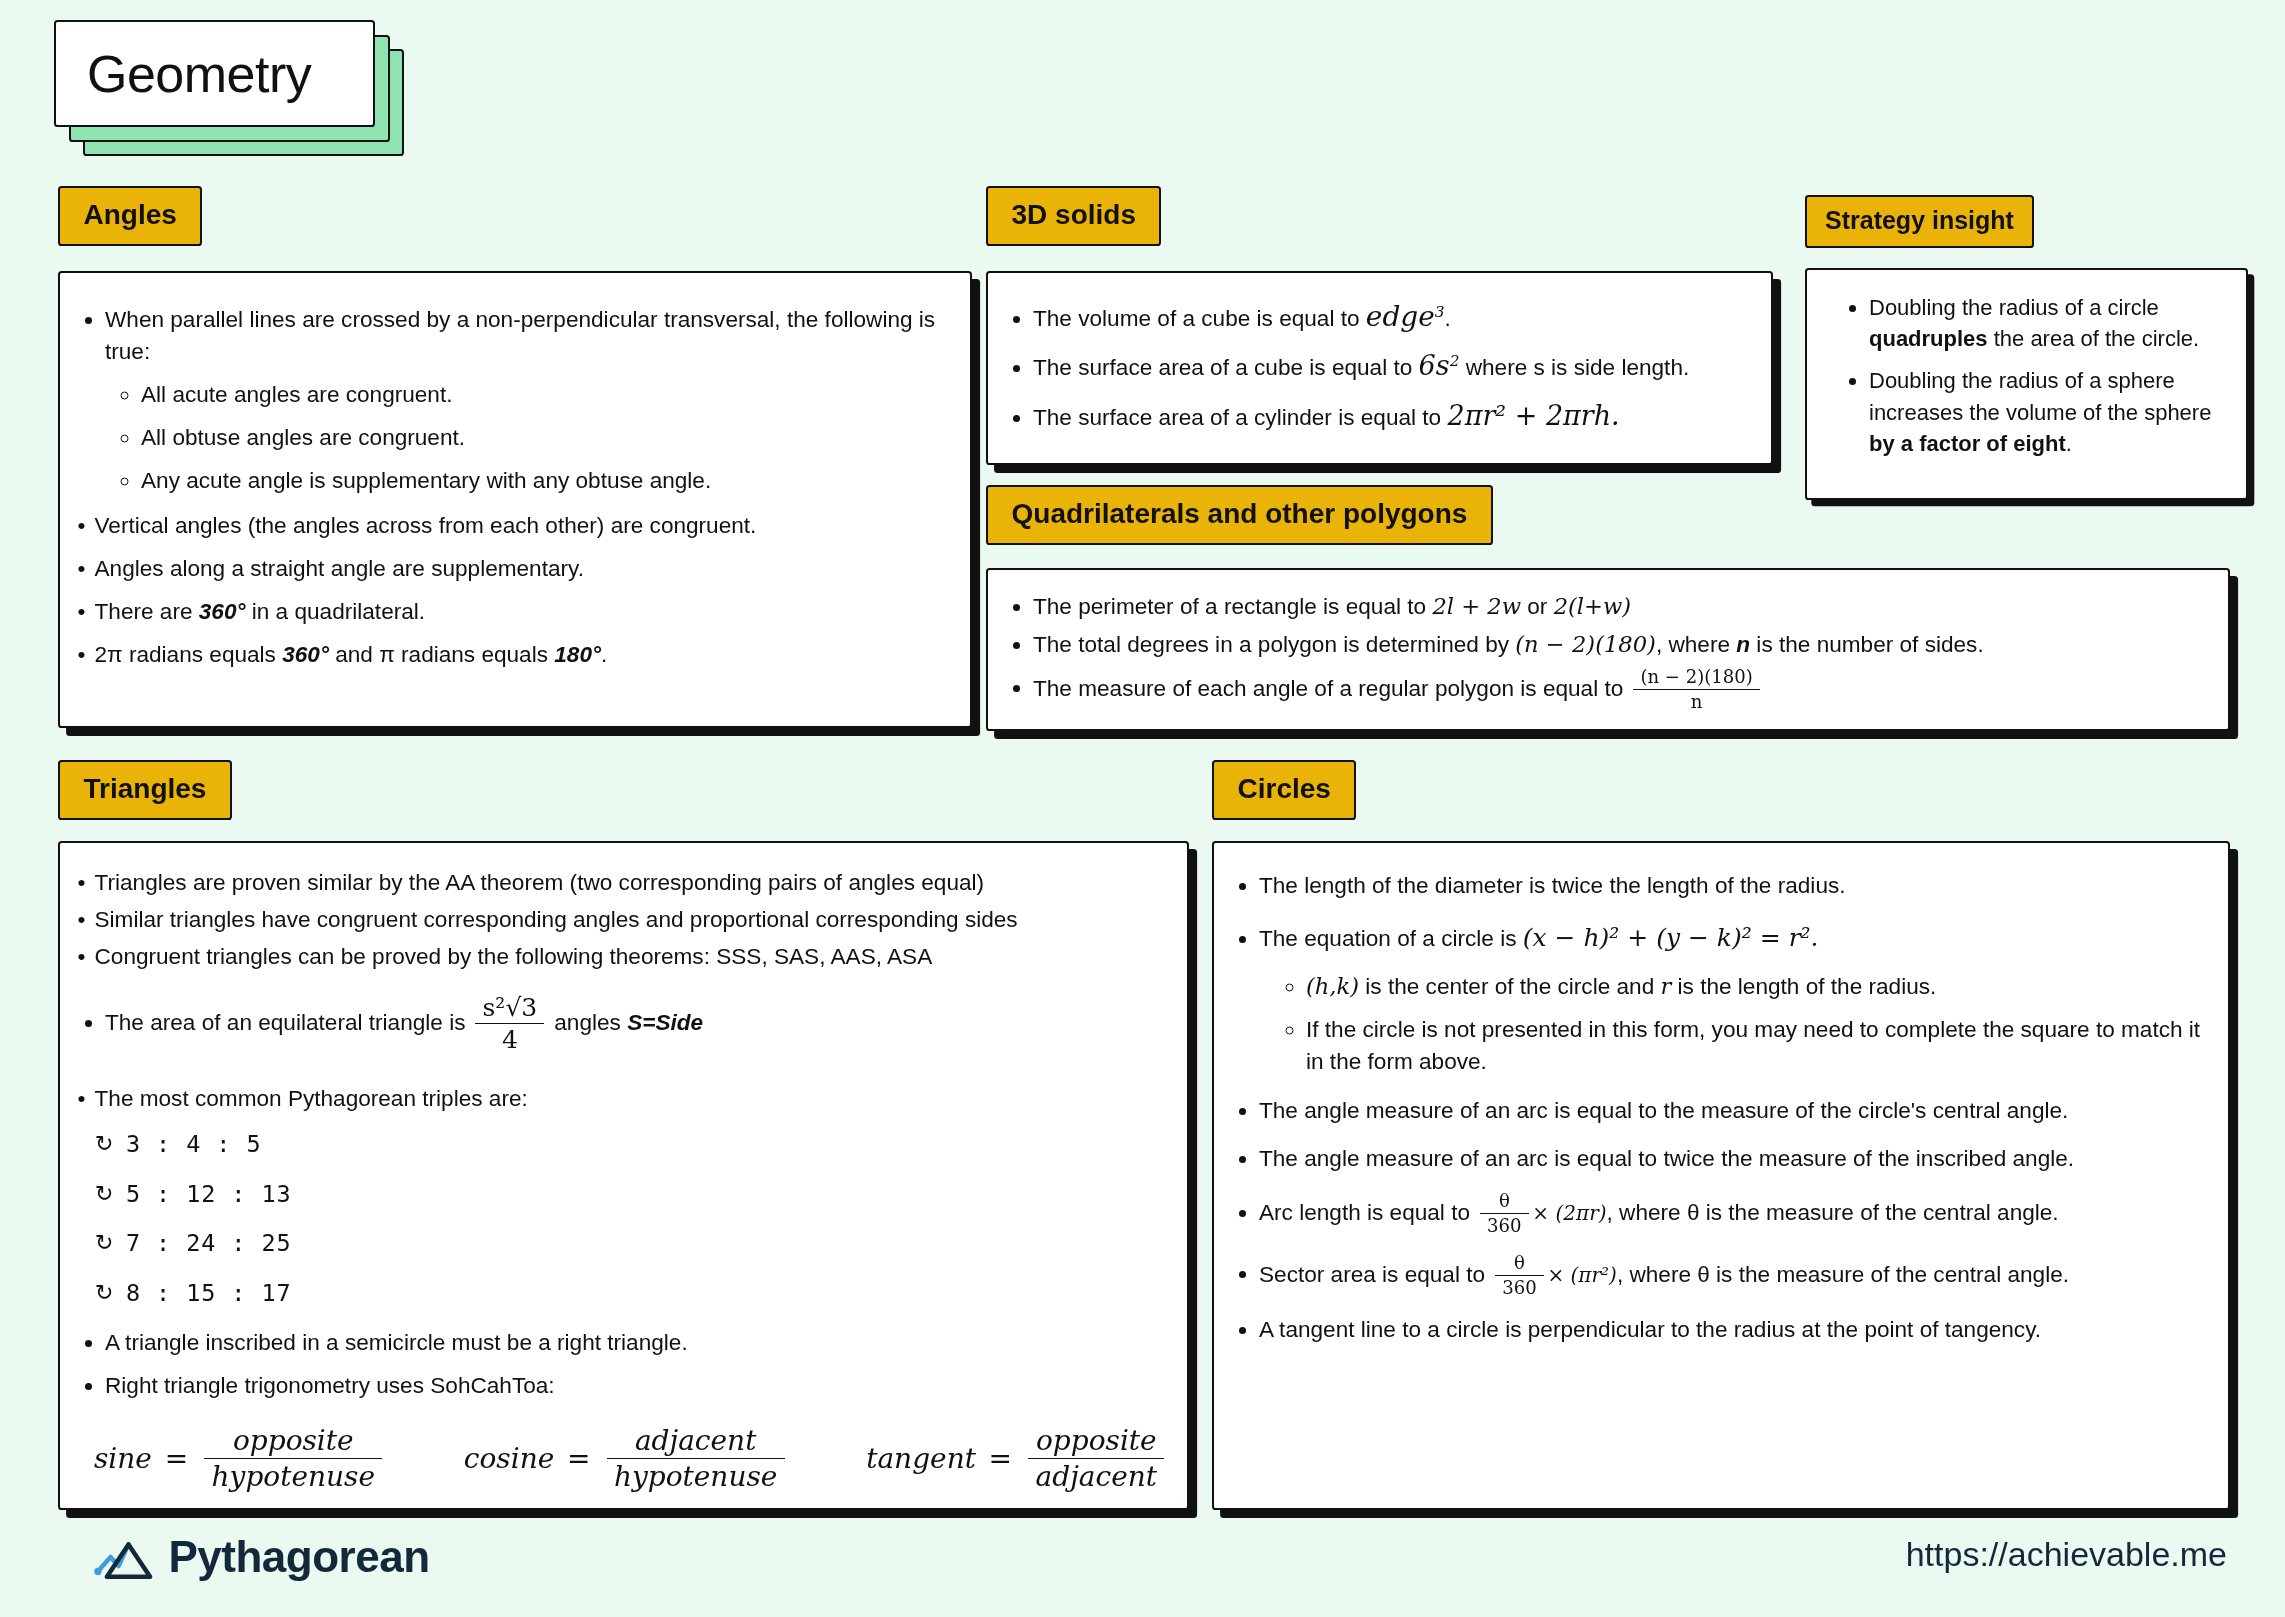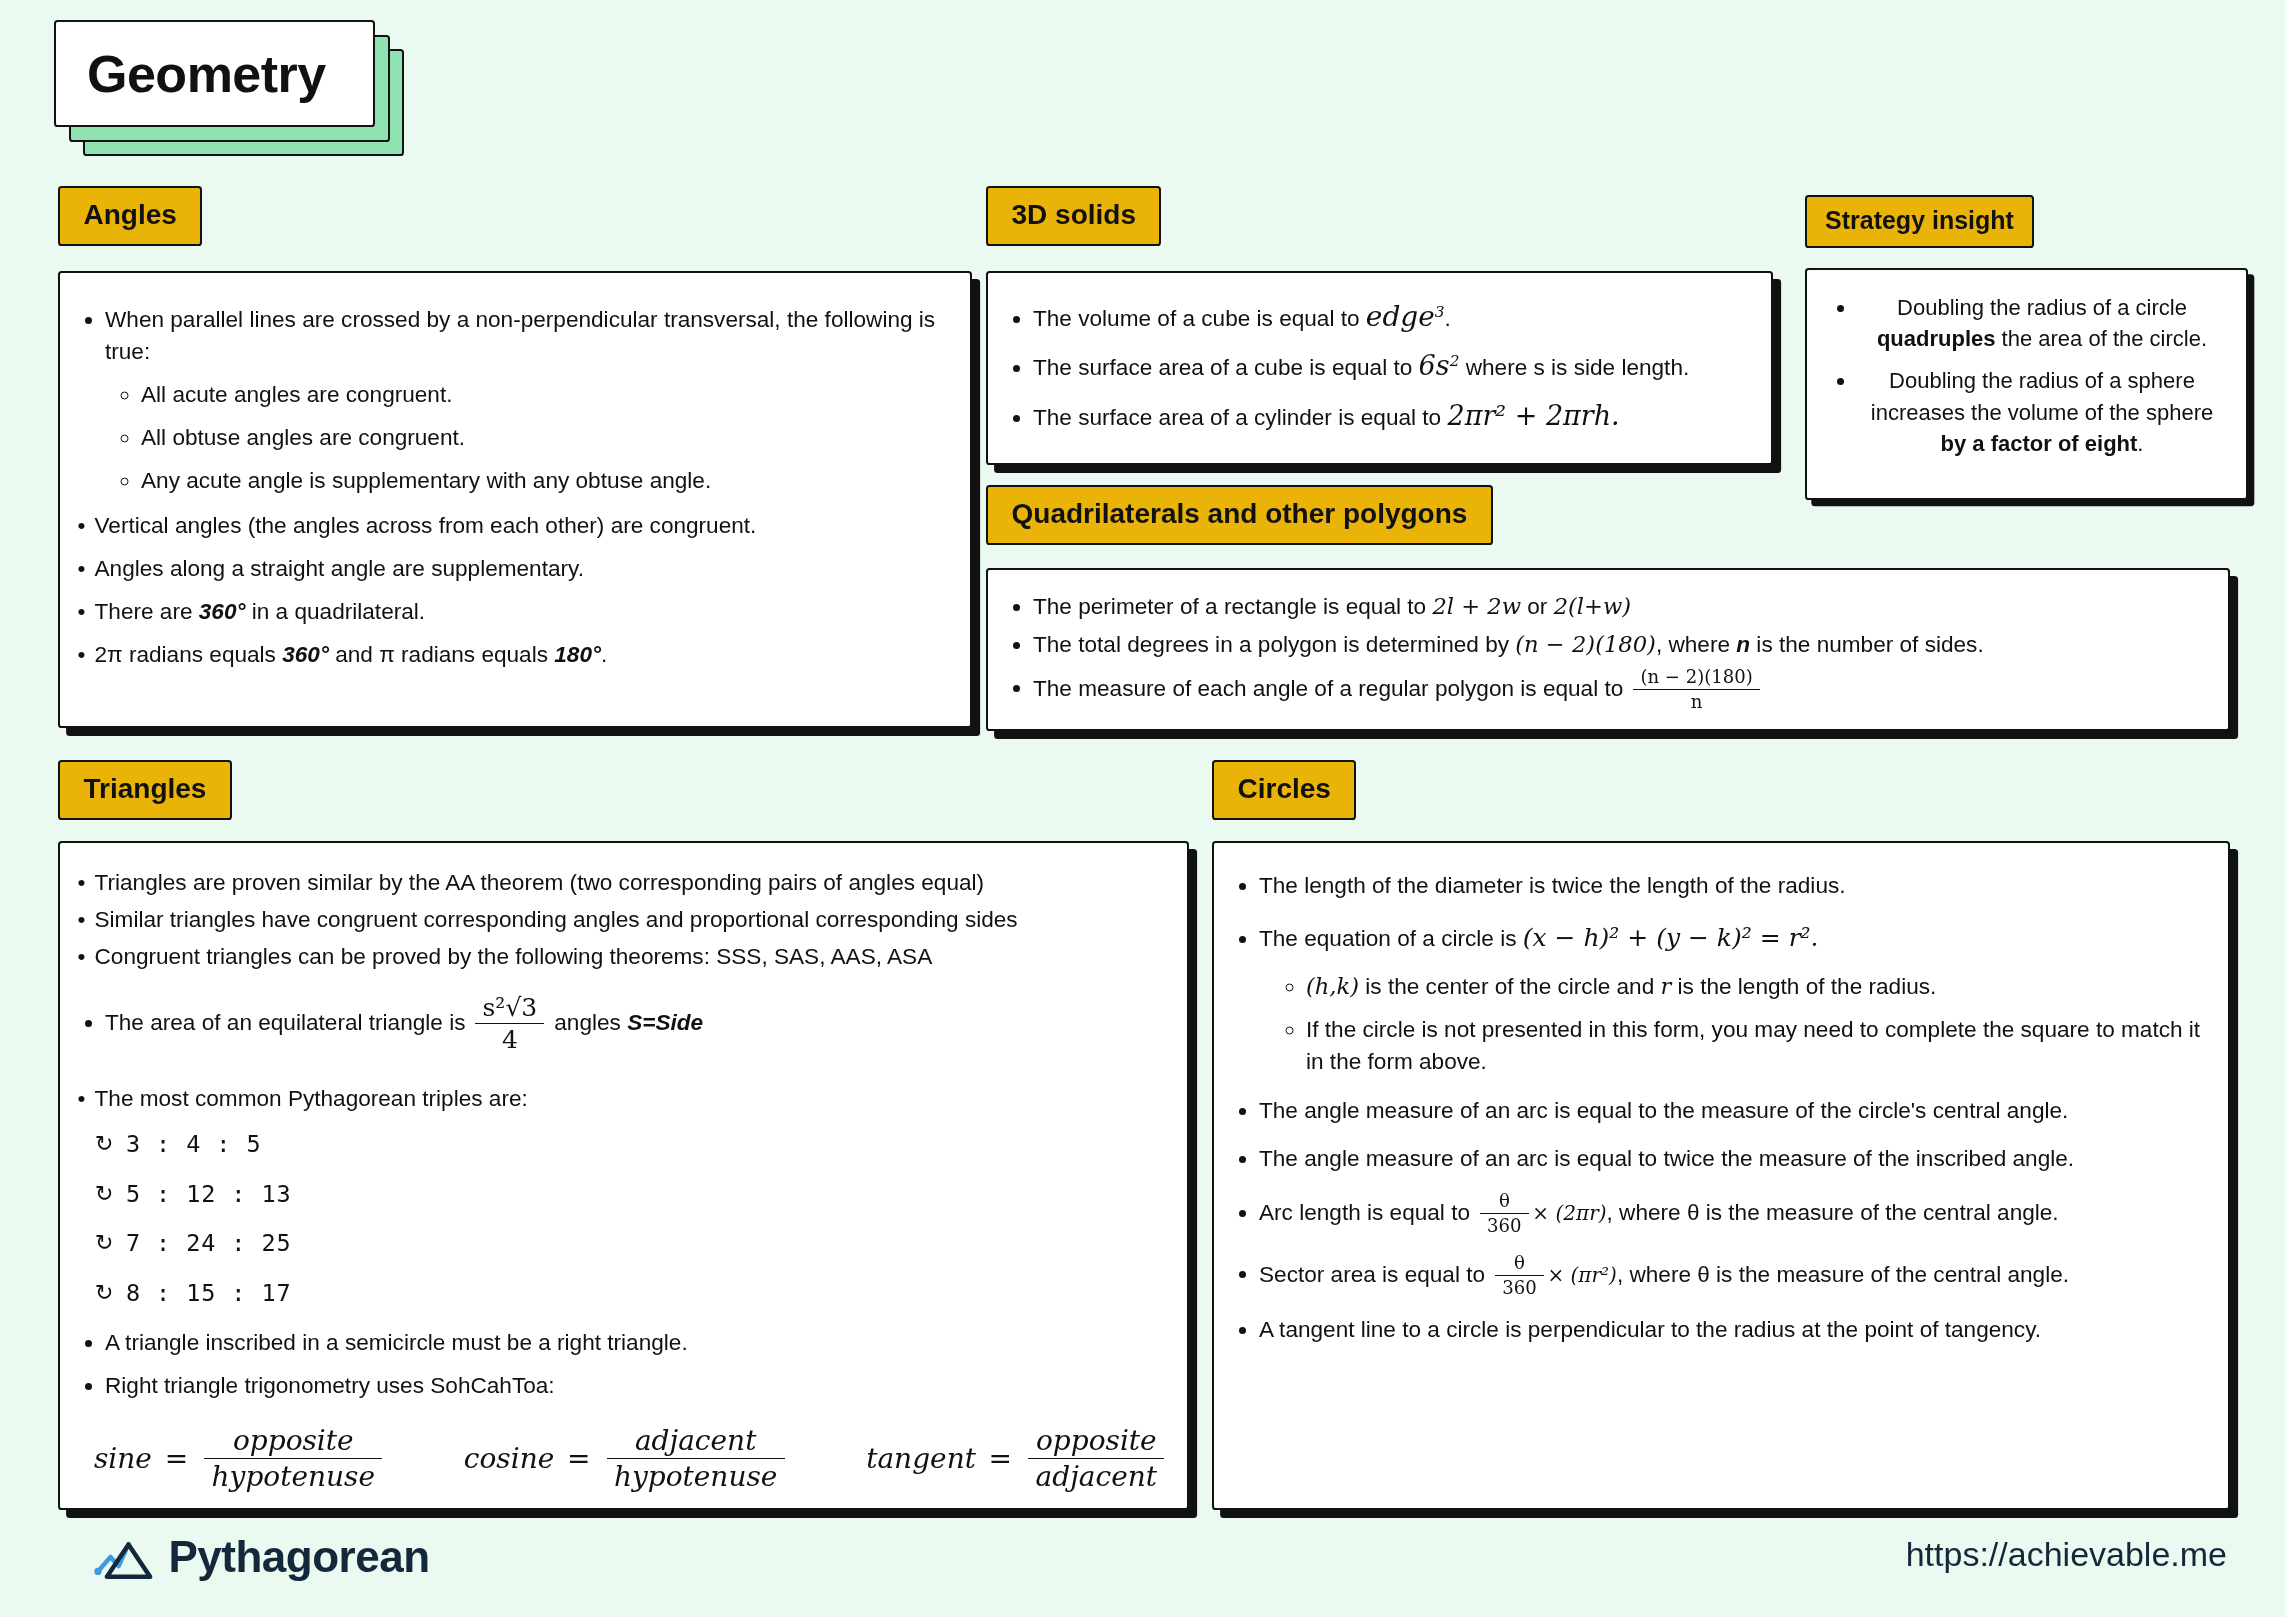--- a/index.html
+++ b/index.html
@@ -48,21 +48,21 @@
     width: 321px; height: 107px;
     background: #fff;
     border: 2.7px solid #111;
     border-radius: 3.6px;
     display: flex;
     align-items: center;
     padding-left: 31px;
   }
   .title-card span {
     font-size: 52px;
-    font-weight: 700;
+    font-weight: 400;
     letter-spacing: -0.5px;
   }
 
   
   .tab {
     position: absolute;
     background: #eab308;
     border: 2.7px solid #111;
     border-radius: 3.6px;
     padding: 11px 23.5px 12.7px 23.5px;
@@ -121,21 +121,21 @@
   #tab-angles   { left: 58px;  top: 186px; }
   #box-angles   { left: 58px;  top: 271px; width: 914px; height: 457px; padding-top: 31px; }
 
   #tab-solids   { left: 986px; top: 186px; }
   #box-solids   { left: 986px; top: 271px; width: 787px; height: 194px; padding-top: 23.5px; }
 
   #tab-quads    { left: 986px; top: 485px; }
   #box-quads    { left: 986px; top: 568px; width: 1244px; height: 163px; padding-top: 20px; }
 
   #tab-strategy { left: 1805px; top: 195px; }
-  #box-strategy { left: 1805px; top: 268px; width: 443px; height: 232px; padding: 22px 19px; font-size: 22px; box-shadow: 6.3px 6.3px 0 #111; text-align: center; }
+  #box-strategy { left: 1805px; top: 268px; width: 443px; height: 232px; padding: 22px 31px; font-size: 22px; box-shadow: 6.3px 6.3px 0 #111; }
 
   #tab-triangles { left: 58px; top: 760px; }
   #box-triangles { left: 58px; top: 841px; width: 1131px; height: 669px; padding-top: 23.5px; }
 
   #tab-circles  { left: 1212px; top: 760px; }
   #box-circles  { left: 1212px; top: 841px; width: 1018px; height: 669px; padding-top: 27px; }
 
   .bullet-arrow { list-style: none; padding-left: 52px; margin-top: 12.7px; }
   .bullet-arrow li { position: relative; margin-bottom: 16.3px; font-family: "DejaVu Sans Mono", monospace; font-size: 23.5px; letter-spacing: 0.9px;}
   .bullet-arrow li::before {

